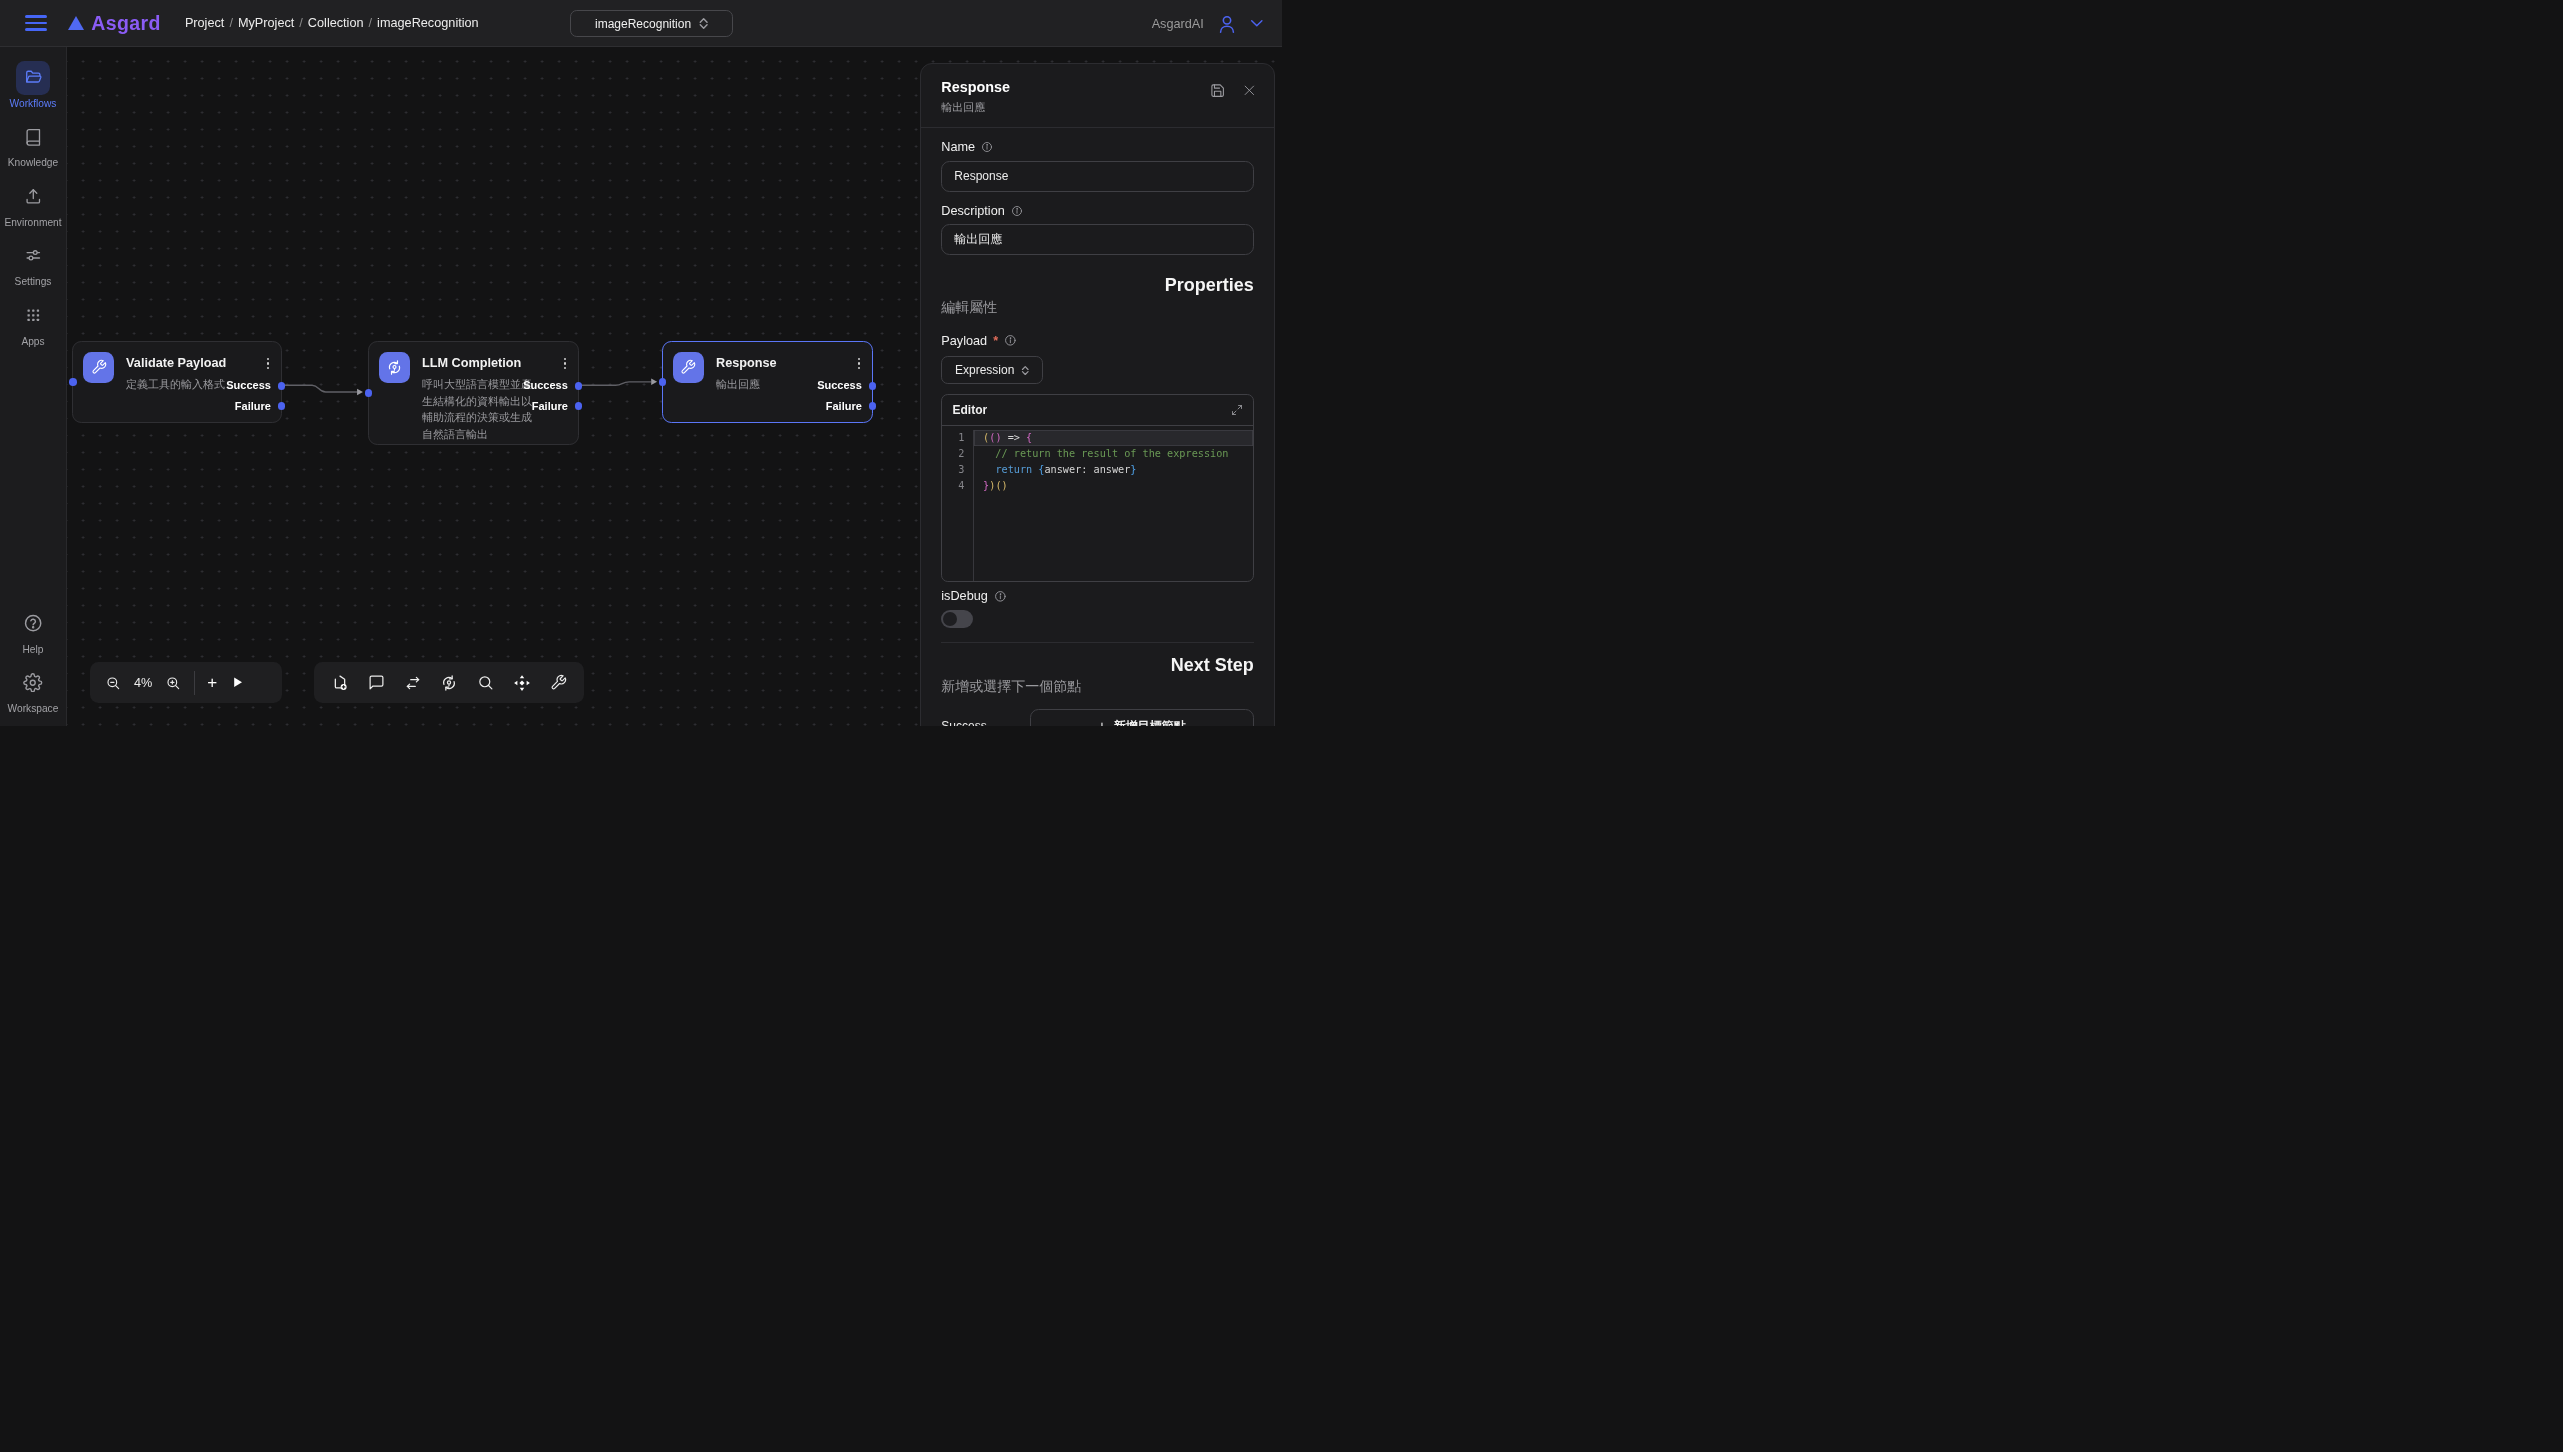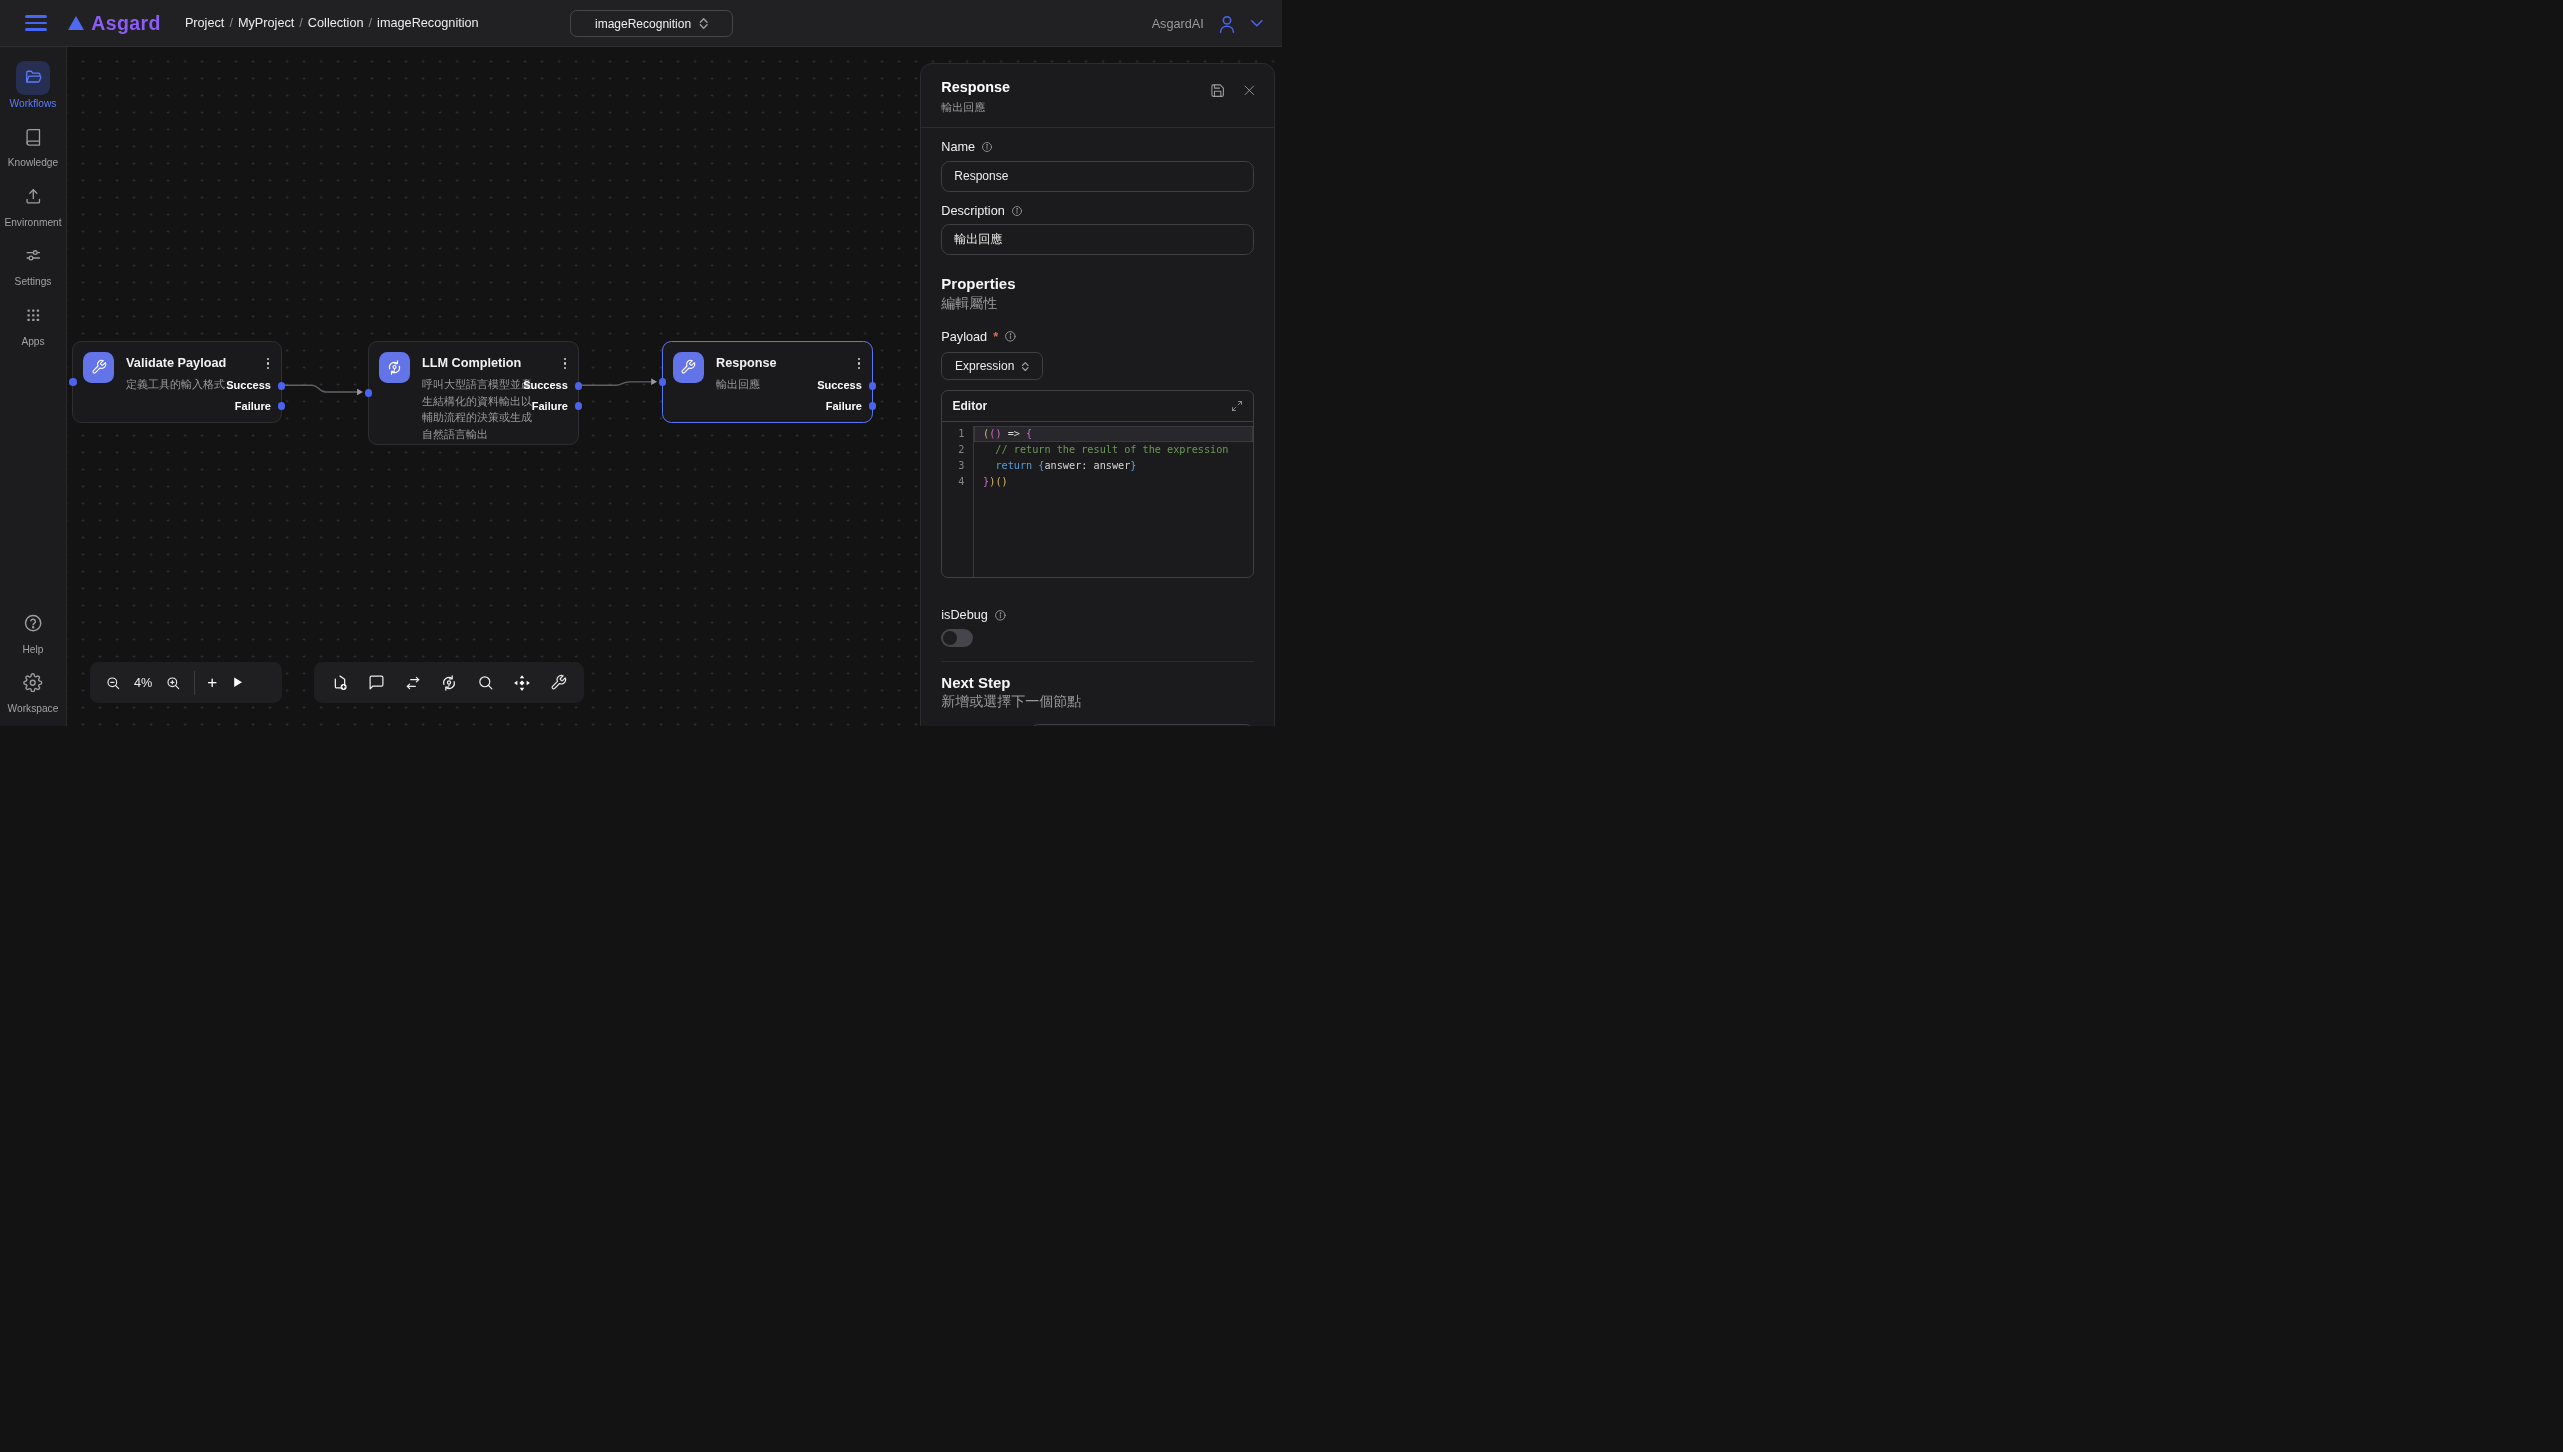--- a/index.html
+++ b/index.html
@@ -73,21 +73,21 @@
     border:0.8px solid #2c2c30; border-radius:12px 12px 0 0; z-index:40; overflow:hidden; }
   .p-head { position:relative; padding:15.3px 20.3px 12px 20.3px; border-bottom:0.8px solid #2c2c30; }
   .p-title { font-size:14.4px; font-weight:700; color:#fff; }
   .p-sub { margin-top:5.1px; font-size:11px; color:#9a9a9e; }
   .p-head-icons { position:absolute; right:18.6px; top:18.6px; display:flex; gap:17px; align-items:center; }
   .p-body { padding:12px 20.3px 0 20.3px; }
   .flabel { display:flex; align-items:center; gap:6px; font-size:12.7px; color:#f0f0f0; }
   .req { color:#e06c5a; font-weight:700; }
   .tinput { margin-top:6.8px; height:30.5px; border:0.8px solid #3f3f44; border-radius:8.5px; display:flex;
     align-items:center; padding:0 12px; font-size:12px; color:#ececec; background:transparent; cursor:text; }
-  .sect-title { font-size:15px; font-weight:700; color:#f5f5f5; }
+  .sect-title { font-size:18px; font-weight:700; color:#f5f5f5;text-align:right; }
   .sect-sub { margin-top:2.5px; font-size:14px; color:#9a9a9e; }
   .pv-select { margin-top:8.5px; width:102px; height:28px; border:0.8px solid #3f3f44; border-radius:6.8px;
     display:flex; align-items:center; justify-content:center; gap:6.8px; font-size:12px; color:#ececec; cursor:pointer; }
 
   .editor { margin-top:10.2px; border:0.8px solid #3f3f44; border-radius:6.8px; height:188px; overflow:hidden;
     display:flex; flex-direction:column; }
   .ed-head { display:flex; align-items:center; justify-content:space-between; padding:7.6px 10.2px;
     border-bottom:0.8px solid #3f3f44; }
   .ed-title { font-size:12px; font-weight:600; color:#f0f0f0; }
   .ed-code { flex:1; padding-top:4.2px; font-family:"DejaVu Sans Mono","Liberation Mono",monospace; font-size:10.2px; }
@@ -465,21 +465,21 @@
         </div>
         <div class="ed-code">
             <div class="cl active"><span class="ln">1</span><span class="cc"><span class="tk-g">(</span><span class="tk-p">(</span><span class="tk-p">)</span><span class="tk-w"> =&gt; </span><span class="tk-p">{</span></span></div>
             <div class="cl"><span class="ln">2</span><span class="cc"><span class="tk-c">  // return the result of the expression</span></span></div>
             <div class="cl"><span class="ln">3</span><span class="cc"><span class="tk-w">  </span><span class="tk-k">return</span><span class="tk-w"> </span><span class="tk-b">{</span><span class="tk-w">answer: answer</span><span class="tk-b">}</span></span></div>
             <div class="cl"><span class="ln">4</span><span class="cc"><span class="tk-p">}</span><span class="tk-g">)</span><span class="tk-g">(</span><span class="tk-g">)</span></span></div>
             <div class="cl" style="height: 93px;"><span class="ln"></span><span class="cc"></span></div>
           </div>
       </div>
 
-      <div class="flabel" style="margin-top:30px">
+      <div class="flabel" style="margin-top:7px">
         <span>isDebug</span>
         <svg class="ic" width="12.7" height="12.7" viewBox="0 0 24 24">
           <circle cx="12" cy="12" r="9"></circle>
             <line x1="12" y1="11" x2="12" y2="16.5"></line>
             <circle cx="12" cy="7.8" r="0.7" fill="#9c9ca1"></circle>
         </svg>
       </div>
       <div class="toggle">
           <span class="knob"></span>
         </div>

